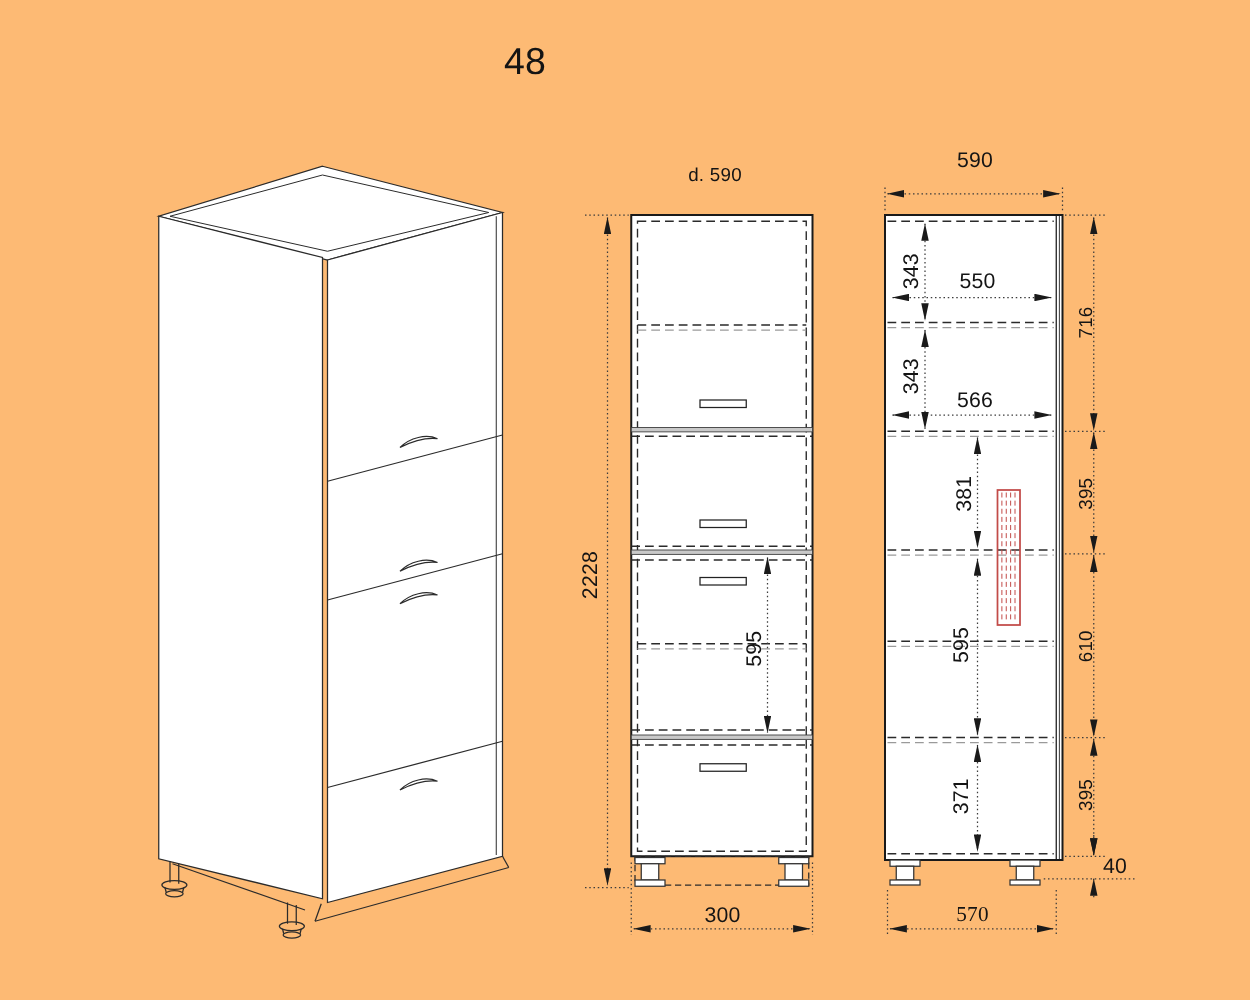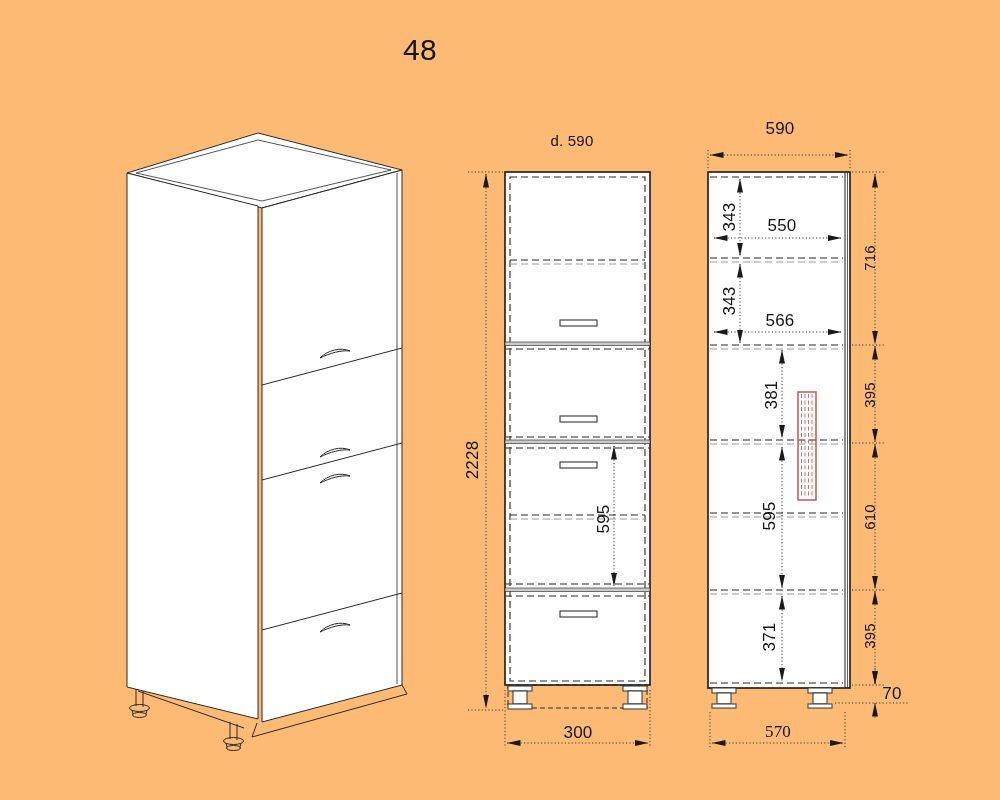--- a/index.html
+++ b/index.html
@@ -210,16 +210,16 @@
   <div class="lbl rot s17" style="left:729px;top:301px;">343</div>
   <div class="lbl s17" style="left:780px;top:320px;">566</div>
   <div class="lbl rot s17" style="left:771px;top:395px;">381</div>
   <div class="lbl rot s17" style="left:769px;top:516px;">595</div>
   <div class="lbl rot s17" style="left:769px;top:637px;">371</div>
 
   <div class="lbl rot s15" style="left:869px;top:258px;">716</div>
   <div class="lbl rot s15" style="left:869px;top:395px;">395</div>
   <div class="lbl rot s15" style="left:869px;top:517px;">610</div>
   <div class="lbl rot s15" style="left:869px;top:636px;">395</div>
-  <div class="lbl s17" style="left:892px;top:693px;">70</div>
+  <div class="lbl s17" style="left:892px;top:693px;">40</div>
   <div class="lbl s17" style="left:778px;top:731px;font-family:Liberation Serif, serif;">570</div>
 
 </div>
 
 </body></html>

